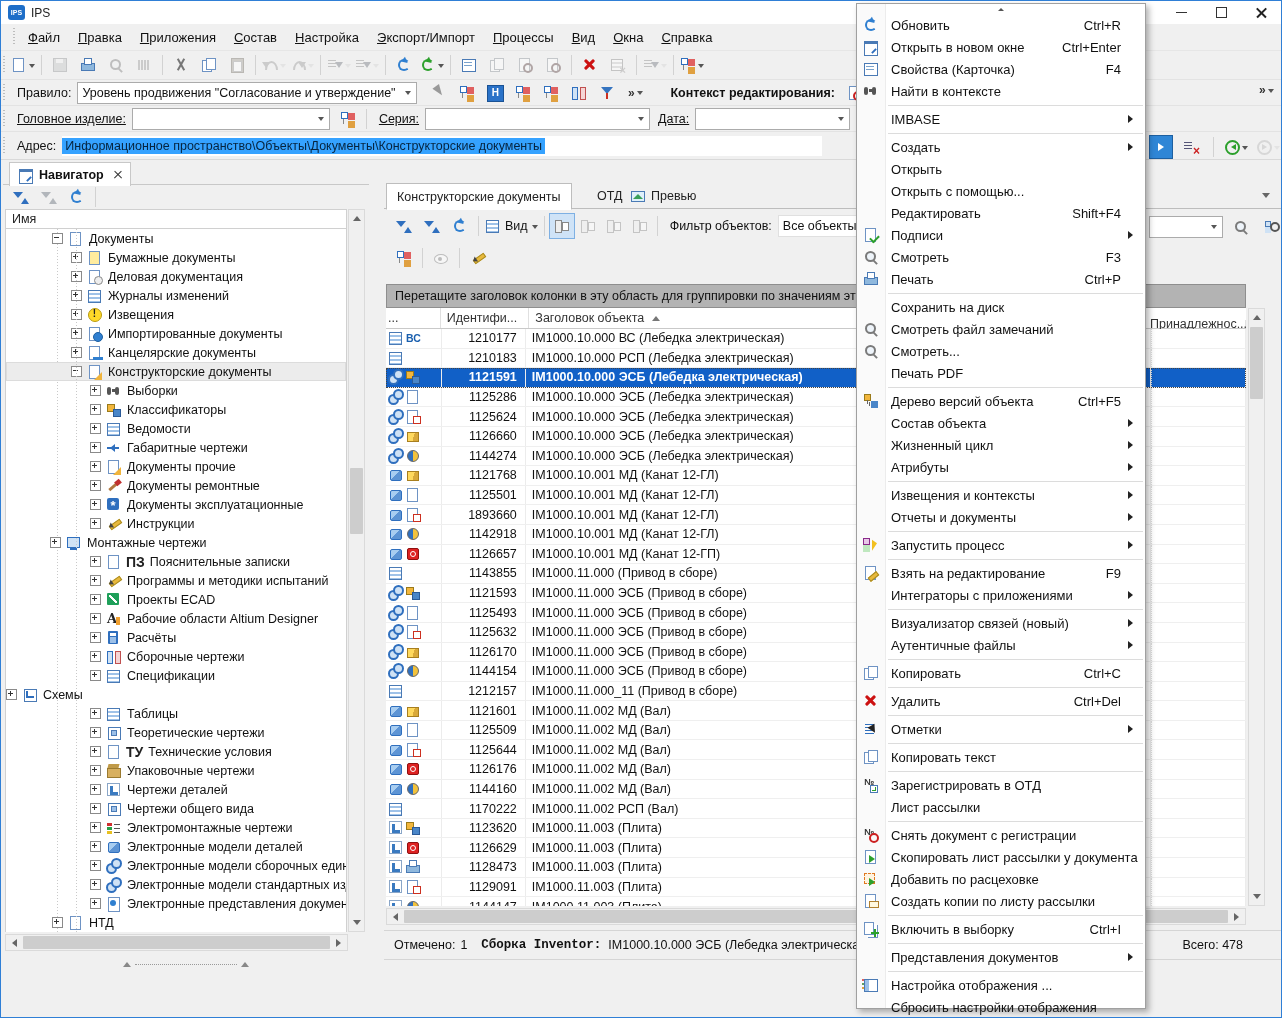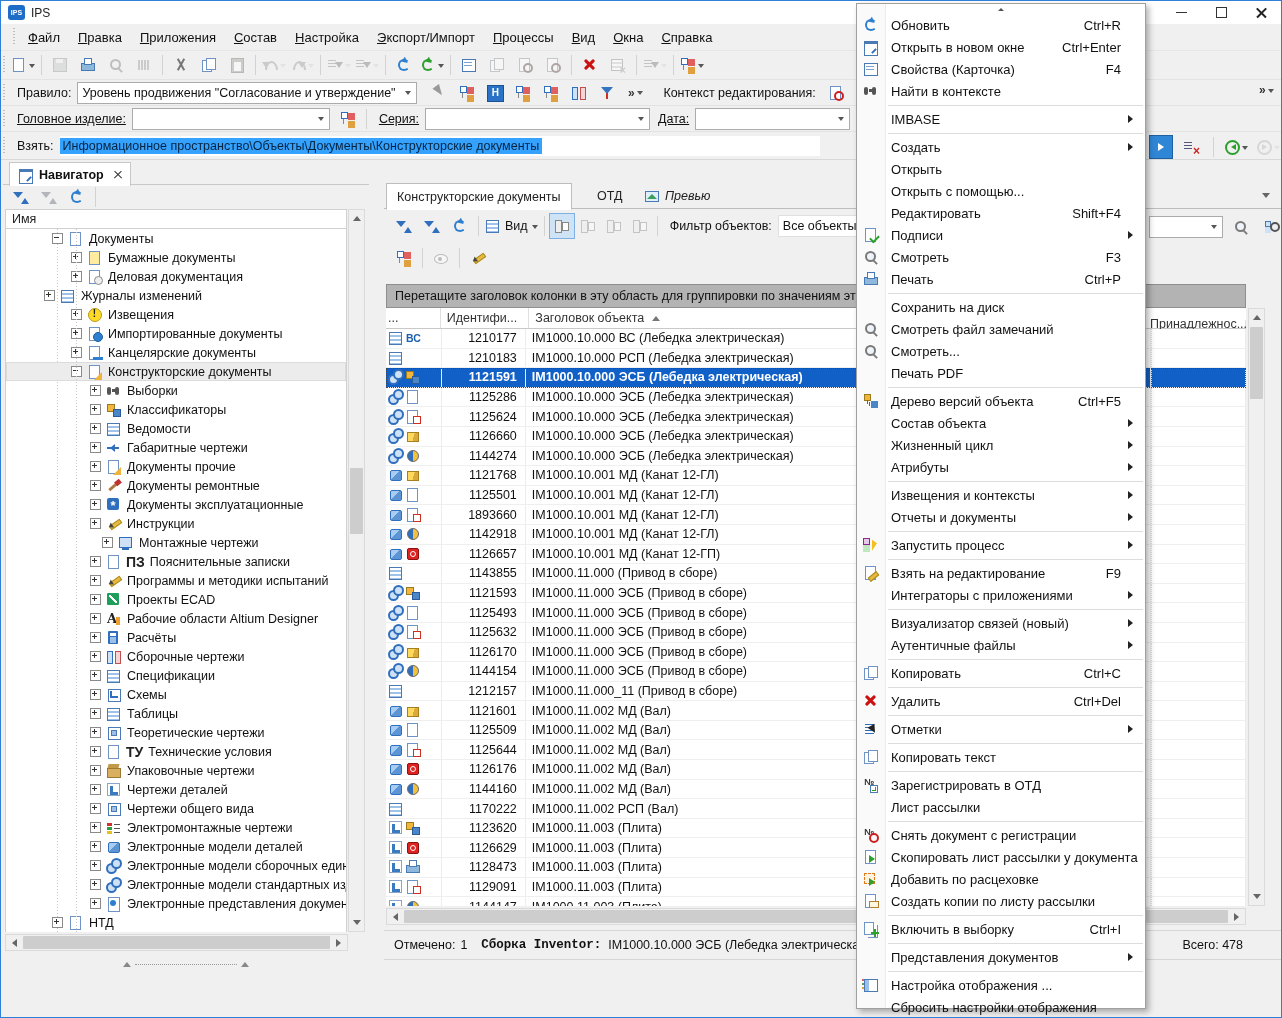--- a/index.html
+++ b/index.html
@@ -397,21 +397,21 @@
     <span class="tbtn">
         <span class="ic i-flip"></span>
       </span>
     <span class="tbtn">
         <span class="ic i-filter r"></span>
       </span>
     <span class="tbtn">
         <span class="chev">»</span>
         <span class="car"></span>
       </span>
-    <span class="tlabel" style="margin-left:14px;">Контекст редактирования:</span>
+    <span class="tlabel" style="margin-left:21px;font-weight:bold;">Контекст редактирования:</span>
     <span class="tbtn">
         <span class="ic i-docno"></span>
       </span>
     <span class="tlabel" style="margin-left:12px;">Контекст р</span>
   </div>
 
   <div class="abs tb tb3">
     <span class="grip"></span>
     <span class="tlabel">Головное изделие:</span>
     <span class="combo" style="width:188px;">
@@ -433,21 +433,21 @@
         <span class="ic i-cal"></span>
       </span>
     <span class="tbtn">
         <span class="ic i-filter"></span>
         <span class="car"></span>
       </span>
   </div>
 
   <div class="abs tb tb4">
     <span class="grip"></span>
-    <span class="tlabel">Взять:</span>
+    <span class="tlabel">Адрес:</span>
     <span style="background:#fff;height:20px;display:flex;align-items:center;width:760px;overflow:hidden;">
       <span class="selspan">Информационное пространство\Объекты\Документы\Конструкторские документы</span>
     </span>
   </div>
 
   <div class="abs" style="left:1258px;top:82px;"><span class="chev">»</span><span class="car"></span></div>
   <div class="abs rightctl" style="left:1148px;top:134px;">
     <span class="bluebtn"></span>
     <span class="tbtn">
         <span class="ic i-clrx"></span>
@@ -498,21 +498,21 @@
     <span class="ic i-doc y"></span>
 
     <span class="tlab">Бумажные документы</span>
   </div>
   <div class="trow" style="padding-left:65px">
     <span class="exp plus"></span>
     <span class="ic i-doc c"></span>
 
     <span class="tlab">Деловая документация</span>
   </div>
-  <div class="trow" style="padding-left:38px">
+  <div class="trow" style="padding-left:65px">
     <span class="exp plus"></span>
     <span class="ic i-tbl"></span>
 
     <span class="tlab">Журналы изменений</span>
   </div>
   <div class="trow" style="padding-left:65px">
     <span class="exp plus"></span>
     <span class="ic i-warn"></span>
 
     <span class="tlab">Извещения</span>
@@ -576,21 +576,21 @@
     <span class="ic i-gear"></span>
 
     <span class="tlab">Документы эксплуатационные</span>
   </div>
   <div class="trow" style="padding-left:84px">
     <span class="exp plus"></span>
     <span class="ic i-pen"></span>
 
     <span class="tlab">Инструкции</span>
   </div>
-  <div class="trow" style="padding-left:96px">
+  <div class="trow" style="padding-left:44px">
     <span class="exp plus"></span>
     <span class="ic i-mon"></span>
 
     <span class="tlab">Монтажные чертежи</span>
   </div>
   <div class="trow" style="padding-left:84px">
     <span class="exp plus"></span>
     <span class="ic i-doc"></span>
     <b class="tpre">ПЗ</b>
     <span class="tlab">Пояснительные записки</span>
@@ -624,21 +624,21 @@
     <span class="ic i-flip"></span>
 
     <span class="tlab">Сборочные чертежи</span>
   </div>
   <div class="trow" style="padding-left:84px">
     <span class="exp plus"></span>
     <span class="ic i-tbl"></span>
 
     <span class="tlab">Спецификации</span>
   </div>
-  <div class="trow" style="padding-left:84px">
+  <div class="trow" style="">
     <span class="exp plus"></span>
     <span class="ic i-sch"></span>
 
     <span class="tlab">Схемы</span>
   </div>
   <div class="trow" style="padding-left:84px">
     <span class="exp plus"></span>
     <span class="ic i-tbl"></span>
 
     <span class="tlab">Таблицы</span>
@@ -736,21 +736,21 @@
   </div>
 
   <div class="abs centerpanel">
     <div class="abs ctabrow" id="ctabs">
         <span class="ctab active" style="left:2px;">
       <span>Конструкторские документы</span>
         </span>
         <span class="ctab" style="left:203px;">
       <span>ОТД</span>
         </span>
-        <span class="ctab" style="left:250px;font-style:italic;">
+        <span class="ctab" style="left:236px;">
       <span class="ic i-img"></span>
           <span>Превью</span>
         </span>
       </div>
     <div class="abs" style="left:878px;top:28px;"><span class="tri dn" style="display:inline-block;"></span></div>
 
     <div class="abs ctoolbar">
       <span class="tbtn">
           <span class="ic i-vfil"></span>
         </span>

